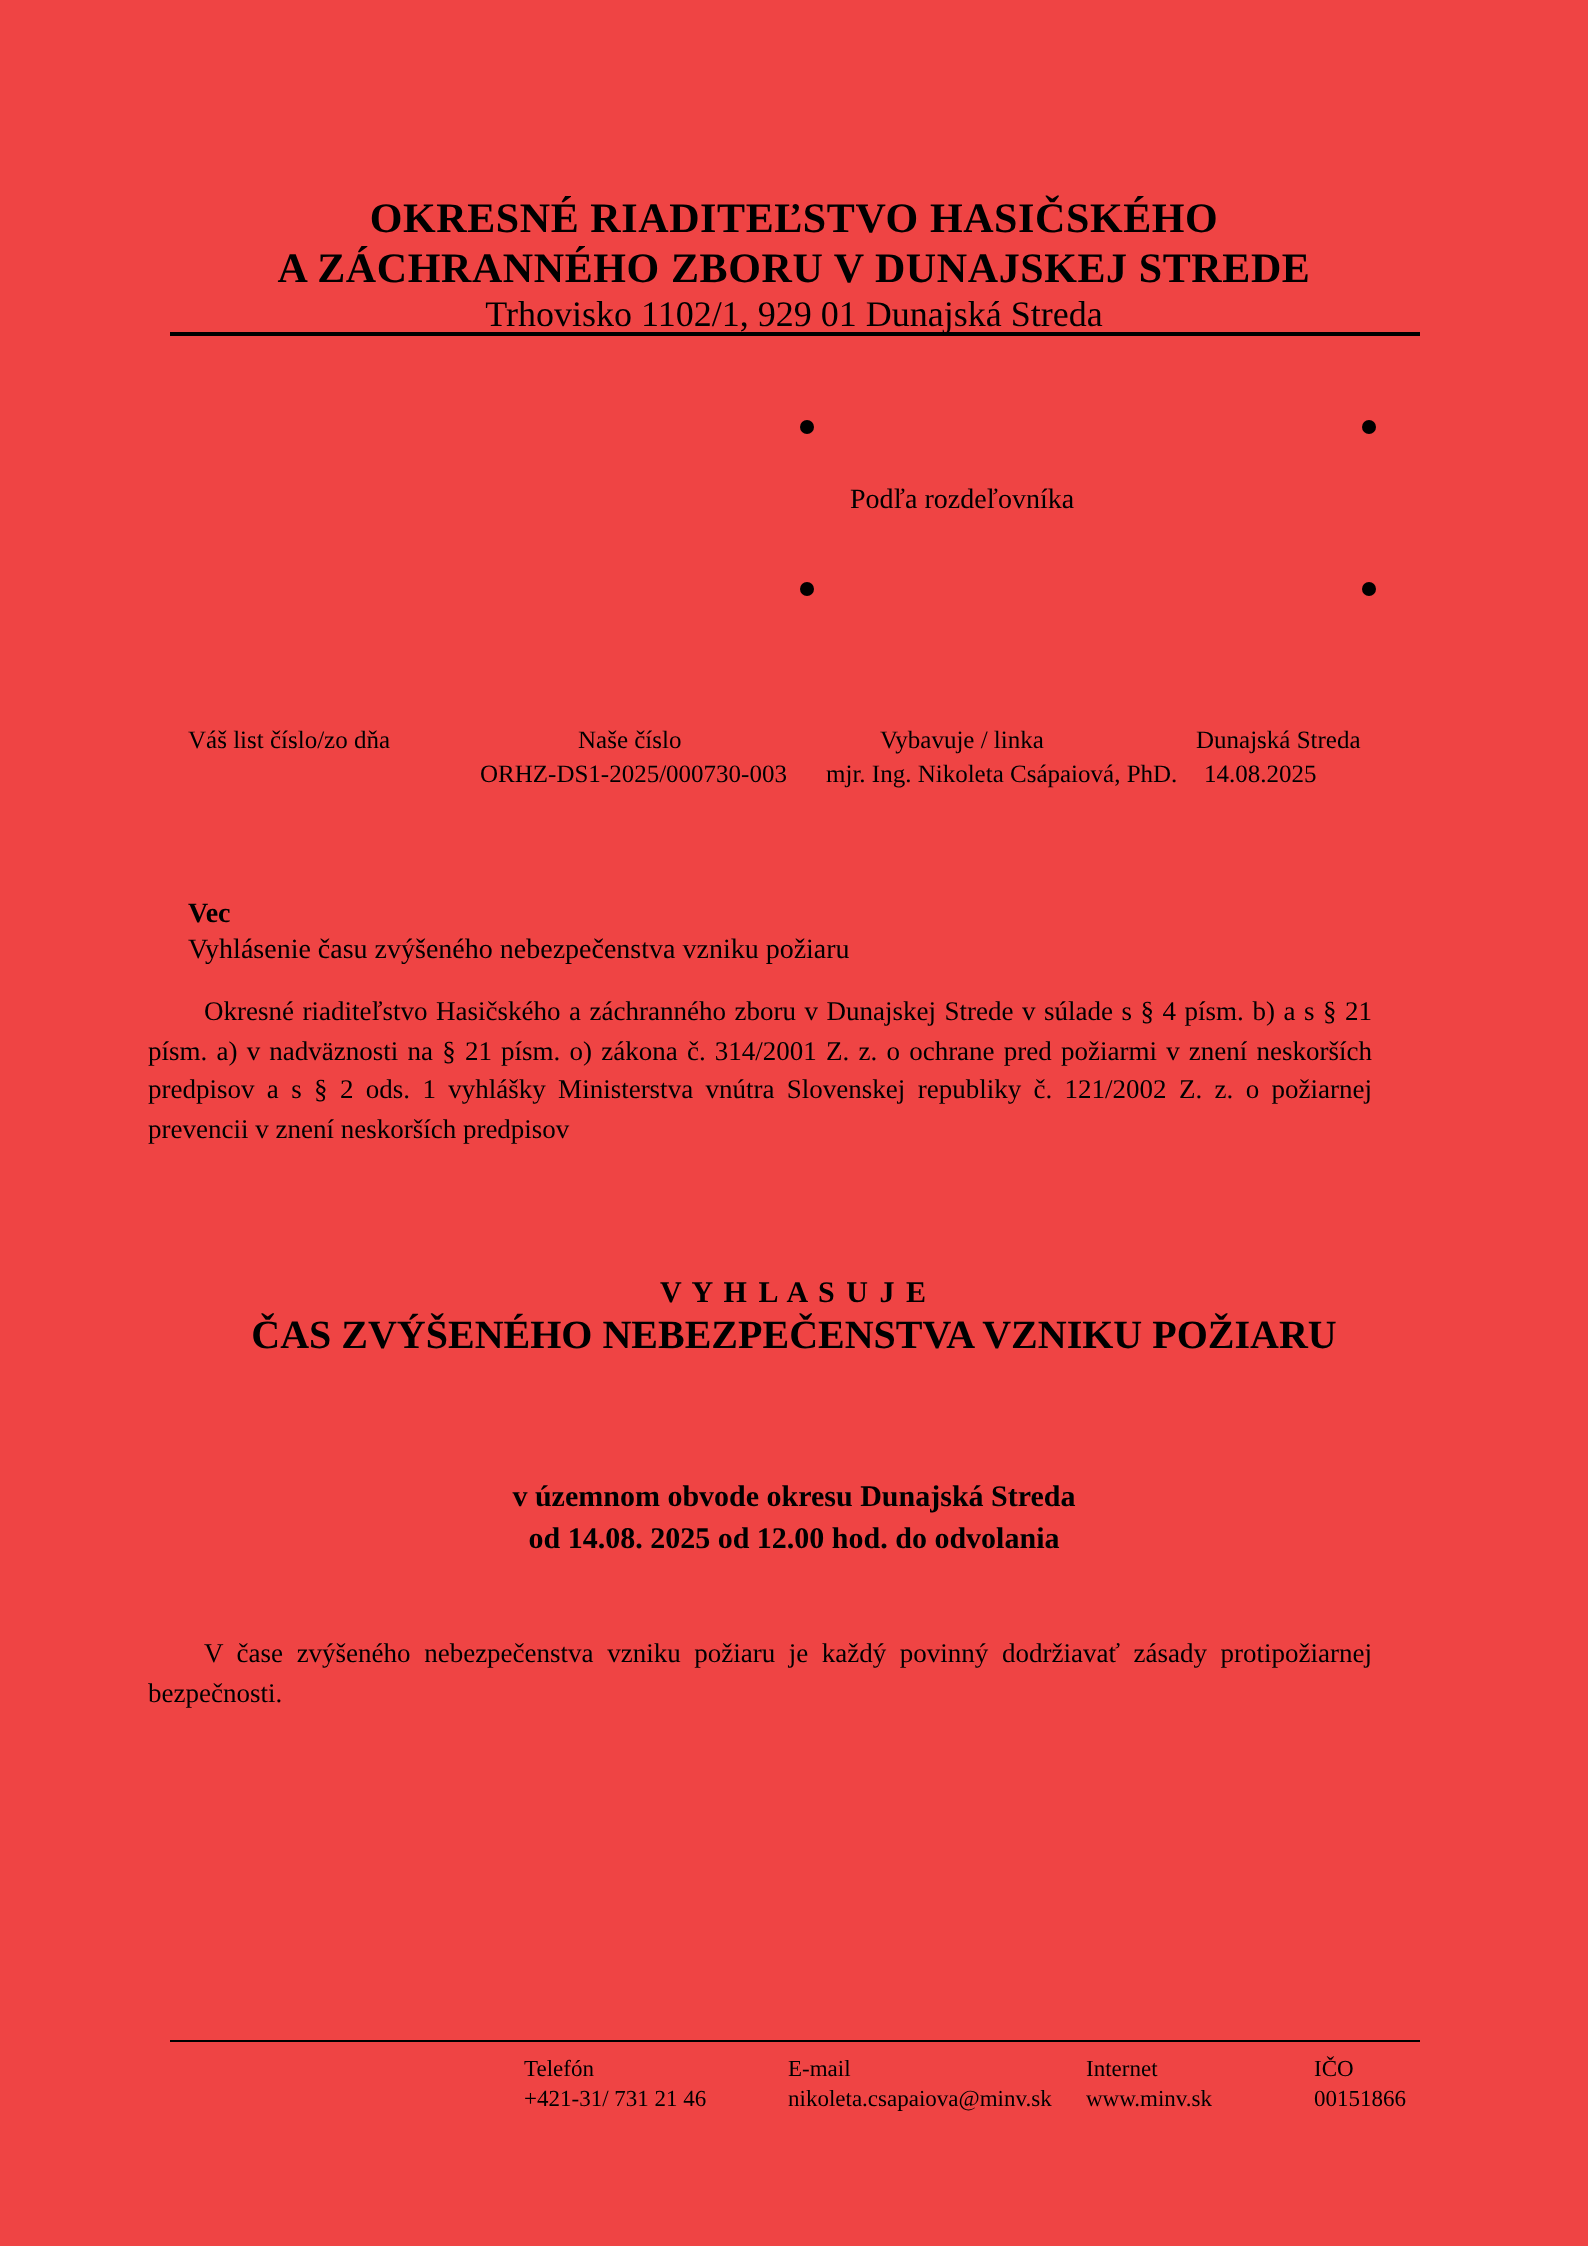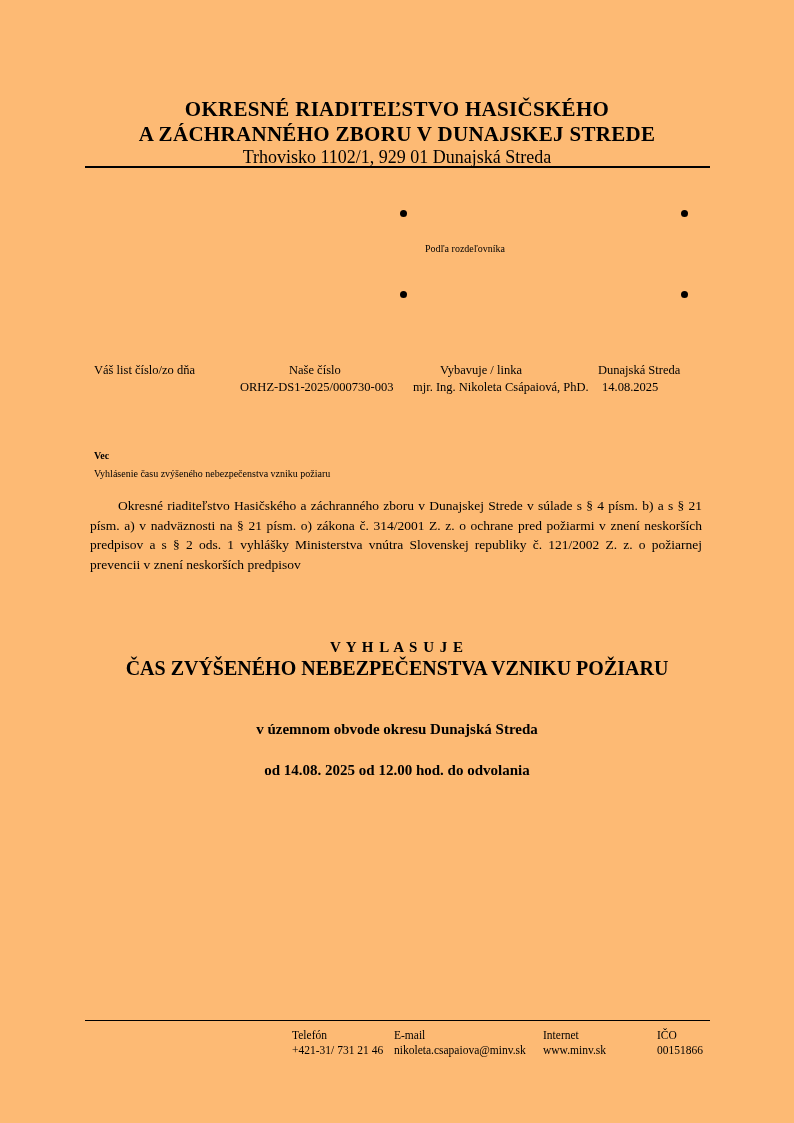--- a/index.html
+++ b/index.html
@@ -4,21 +4,21 @@
 <style>
   html, body {
     margin: 0;
     padding: 0;
     background: #ffffff;
   }
   .page {
     position: relative;
     width: 794px;
     height: 1123px;
-    background: #fdba74;
+    background: #ef4444;
     color: #000000;
     font-family: "Liberation Serif", "DejaVu Serif", serif;
     overflow: hidden;
   }
   .abs { position: absolute; }
   .center { left: 0; width: 794px; text-align: center; }
   .bold { font-weight: bold; }
   .org-line { font-size: 21px; font-weight: bold; letter-spacing: 0.3px; }
   .addr-line { font-size: 18px; }
   .rule {
@@ -34,24 +34,24 @@
     border-top: 1px solid #000000;
   }
   .dot {
     position: absolute;
     width: 7px;
     height: 7px;
     border-radius: 50%;
     background: #000000;
   }
   .small { font-size: 12.5px; white-space: nowrap; }
-  .body-text { font-size: 10px; white-space: nowrap; }
+  .body-text { font-size: 14px; white-space: nowrap; }
   .para {
     position: absolute;
-    left: 90px;
+    left: 74px;
     width: 612px;
     text-align: justify;
     text-indent: 28px;
     font-size: 13.5px;
     line-height: 19.5px;
   }
   .underlined { }
   .footer-col {
     position: absolute;
     font-size: 11.5px;
@@ -84,27 +84,28 @@
   <div class="abs small" style="left:598px;top:363px">Dunajská Streda</div>
   <div class="abs small" style="left:602px;top:380px">14.08.2025</div>
 
   <div class="abs body-text bold" style="left:94px;top:450px">Vec</div>
   <div class="abs body-text underlined" style="left:94px;top:468px">Vyhlásenie času zvýšeného nebezpečenstva vzniku požiaru</div>
 
   <div class="para" style="top:496px">Okresné riaditeľstvo Hasičského a záchranného zboru v Dunajskej Strede v súlade s § 4 písm. b) a s § 21 písm. a) v nadväznosti na § 21 písm. o) zákona č. 314/2001 Z. z. o ochrane pred požiarmi v znení neskorších predpisov a s § 2 ods. 1 vyhlášky Ministerstva vnútra Slovenskej republiky č. 121/2002 Z. z. o požiarnej prevencii v znení neskorších predpisov</div>
 
   <div class="abs center bold" style="top:639px;font-size:15px;letter-spacing:1px">V Y H L A S U J E</div>
   <div class="abs center bold" style="top:657px;font-size:20px">ČAS ZVÝŠENÉHO NEBEZPEČENSTVA VZNIKU POŽIARU</div>
-  <div class="abs center bold" style="top:721px;font-size:15px">v územnom obvode okresu Dunajská Streda</div>
+  <div class="abs center bold" style="top:741px;font-size:15px">v územnom obvode okresu Dunajská Streda</div>
   <div class="abs center bold" style="top:762px;font-size:15px">od 14.08. 2025 od 12.00 hod. do odvolania</div>
 
+  <div class="para" style="top:817px">V čase zvýšeného nebezpečenstva vzniku požiaru je každý povinný dodržiavať zásady protipožiarnej bezpečnosti.</div>
 
   <div class="rule-thin" style="top:1020px"></div>
 
-  <div class="footer-col" style="left:292px;top:1028px">
+  <div class="footer-col" style="left:262px;top:1028px">
     <div>Telefón</div>
     <div>+421-31/ 731 21 46</div>
   </div>
   <div class="footer-col" style="left:394px;top:1028px">
     <div>E-mail</div>
     <div>nikoleta.csapaiova@minv.sk</div>
   </div>
   <div class="footer-col" style="left:543px;top:1028px">
     <div>Internet</div>
     <div>www.minv.sk</div>

